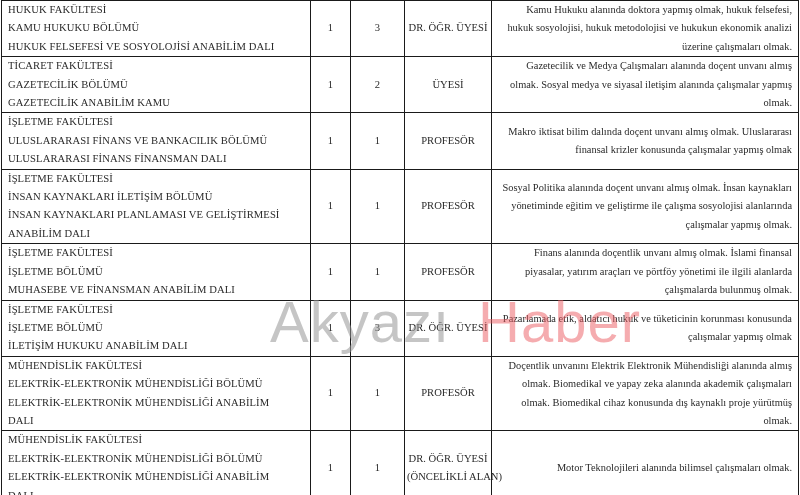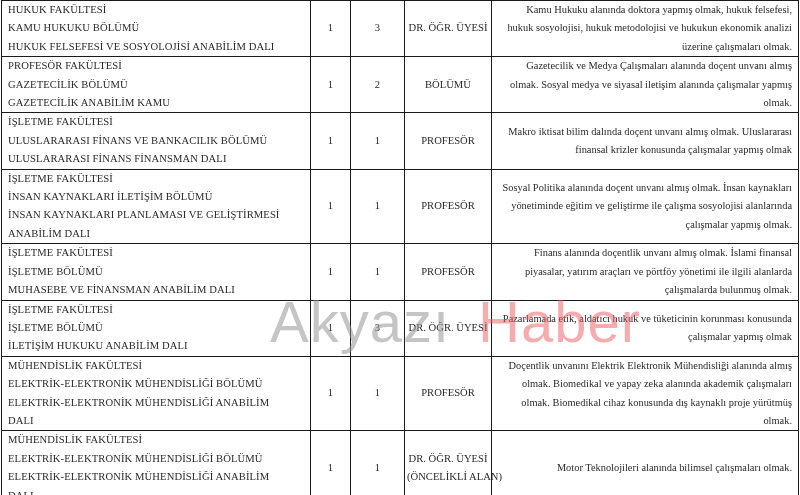--- a/index.html
+++ b/index.html
@@ -83,28 +83,28 @@
       <td class="title">
         <span class="line">DR. ÖĞR. ÜYESİ</span>
       </td>
       <td class="criteria">
         <span class="wrap">Kamu Hukuku alanında doktora yapmış olmak, hukuk felsefesi, hukuk sosyolojisi, hukuk metodolojisi ve hukukun ekonomik analizi üzerine çalışmaları olmak.</span>
       </td>
     </tr>
 
     <tr style="height:56px">
       <td class="unit">
-        <span class="line">PROFESÖR FAKÜLTESİ</span>
+        <span class="line">TİCARET FAKÜLTESİ</span>
         <span class="line">GAZETECİLİK BÖLÜMÜ</span>
         <span class="line">GAZETECİLİK ANABİLİM KAMU</span>
       </td>
       <td class="num">1</td>
       <td class="num">2</td>
       <td class="title">
-        <span class="line">BÖLÜMÜ</span>
+        <span class="line">ÜYESİ</span>
       </td>
       <td class="criteria">
         <span class="wrap">Gazetecilik ve Medya Çalışmaları alanında doçent unvanı almış olmak. Sosyal medya ve siyasal iletişim alanında çalışmalar yapmış olmak.</span>
       </td>
     </tr>
 
     <tr style="height:56px">
       <td class="unit">
         <span class="line">İŞLETME FAKÜLTESİ</span>
         <span class="line">ULUSLARARASI FİNANS VE BANKACILIK BÖLÜMÜ</span>

